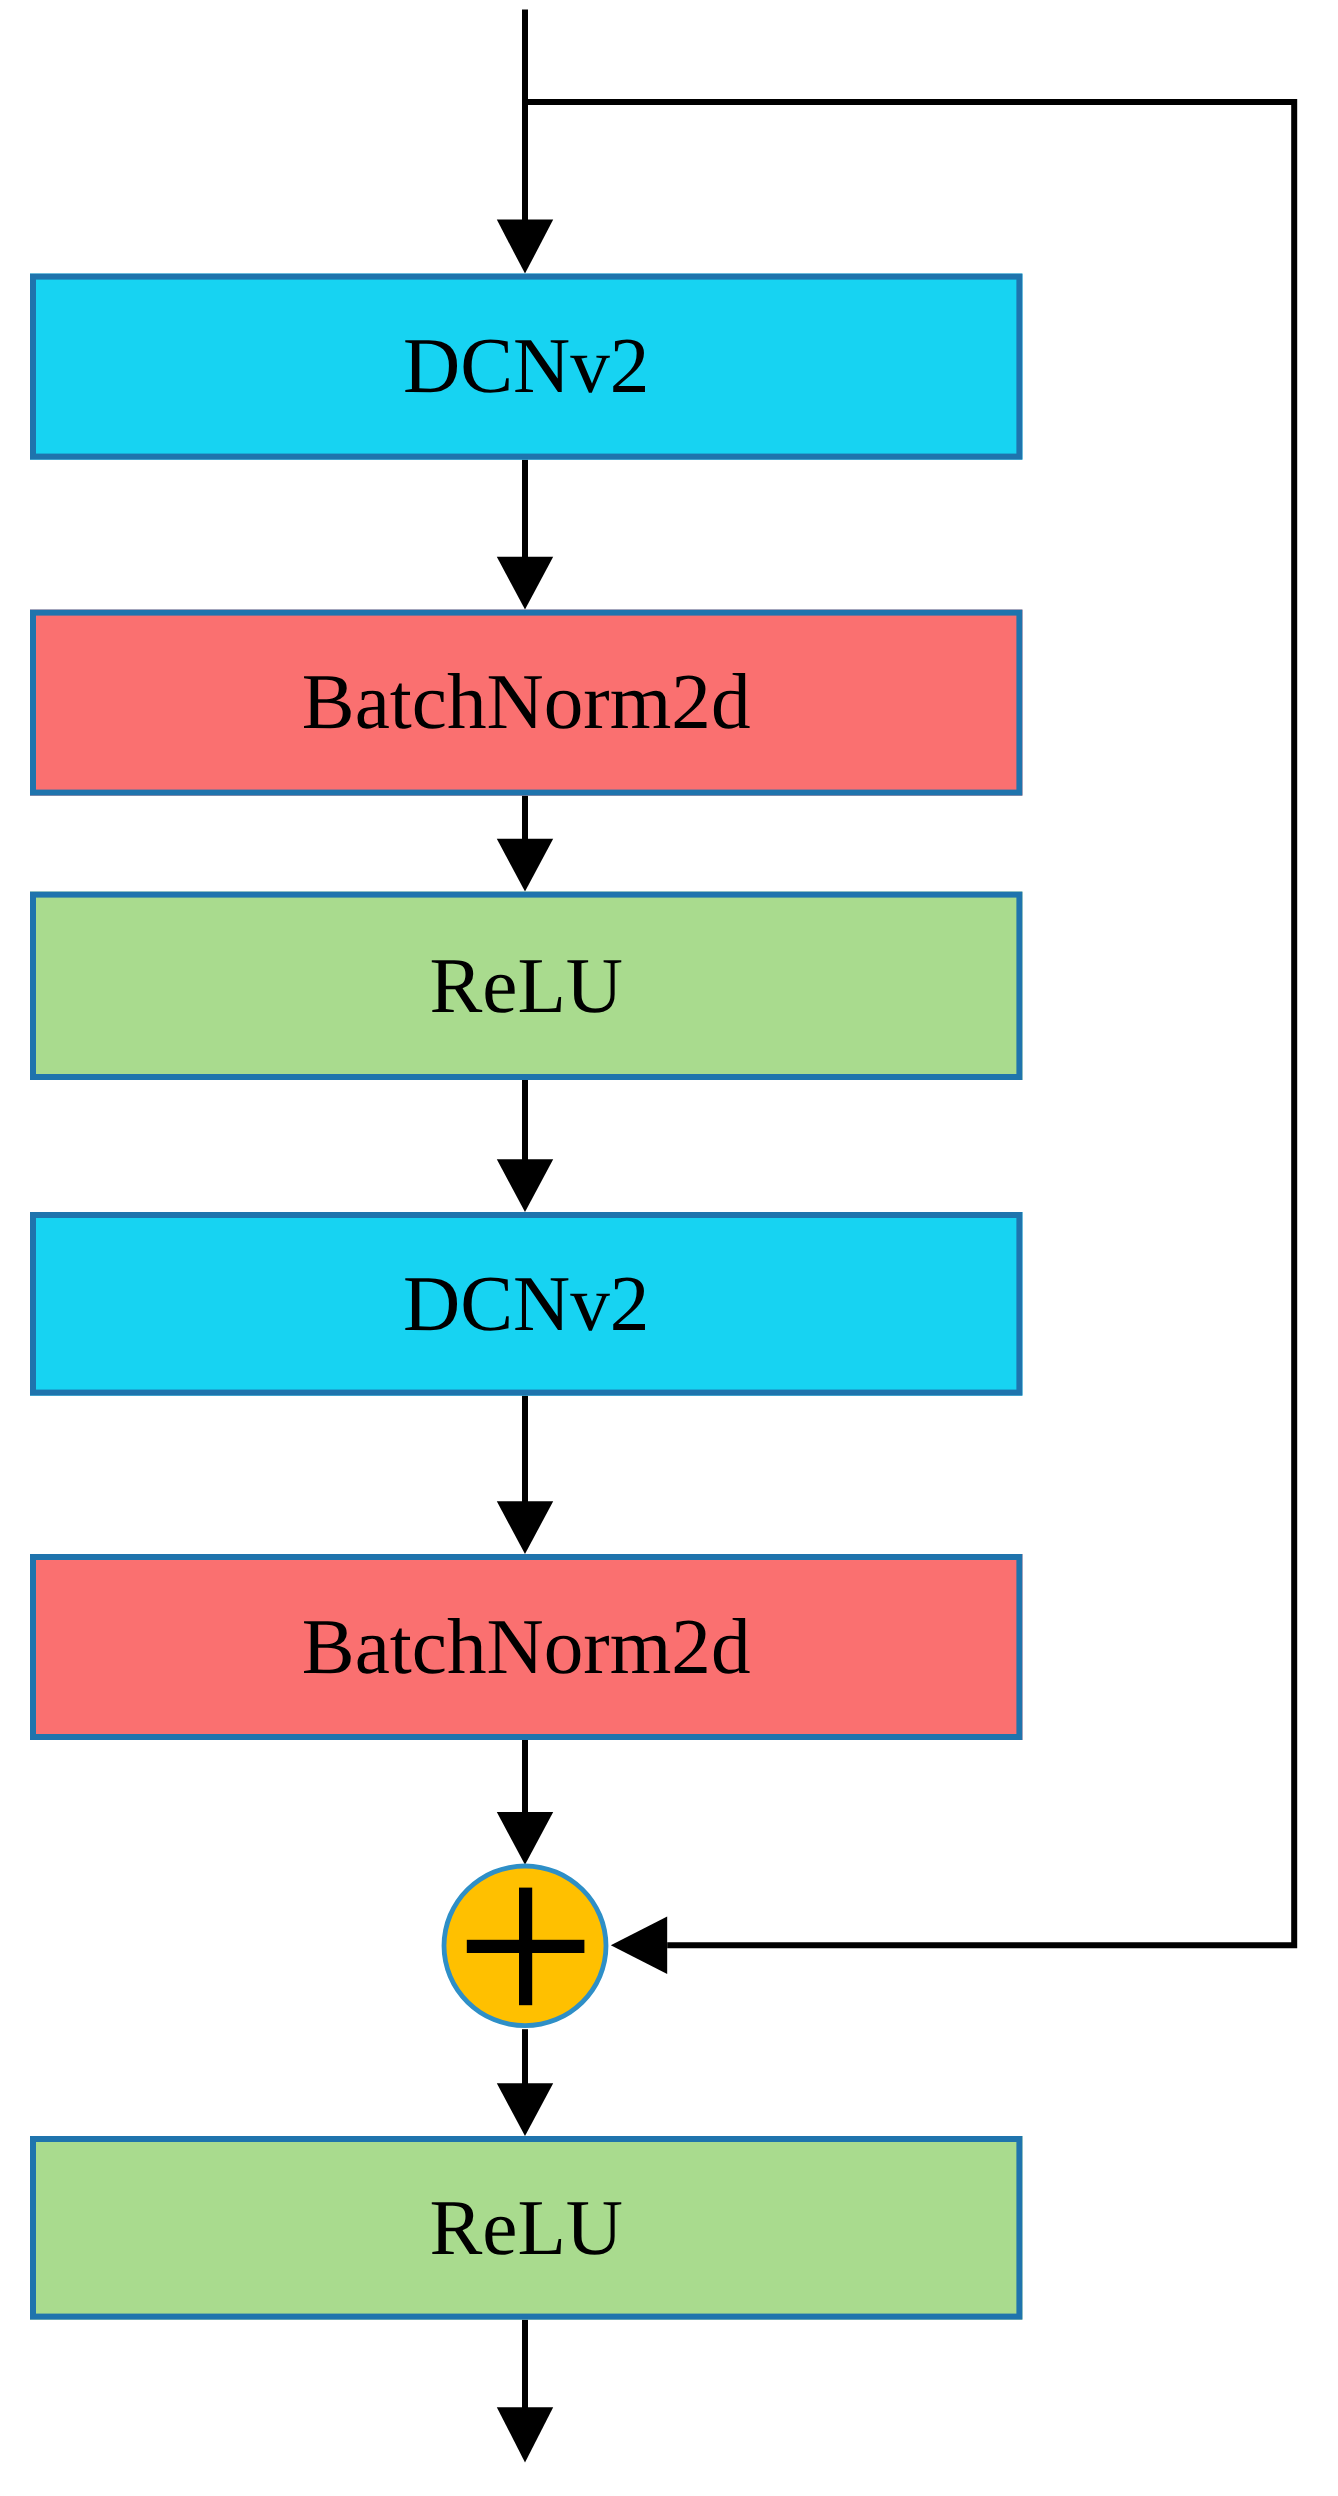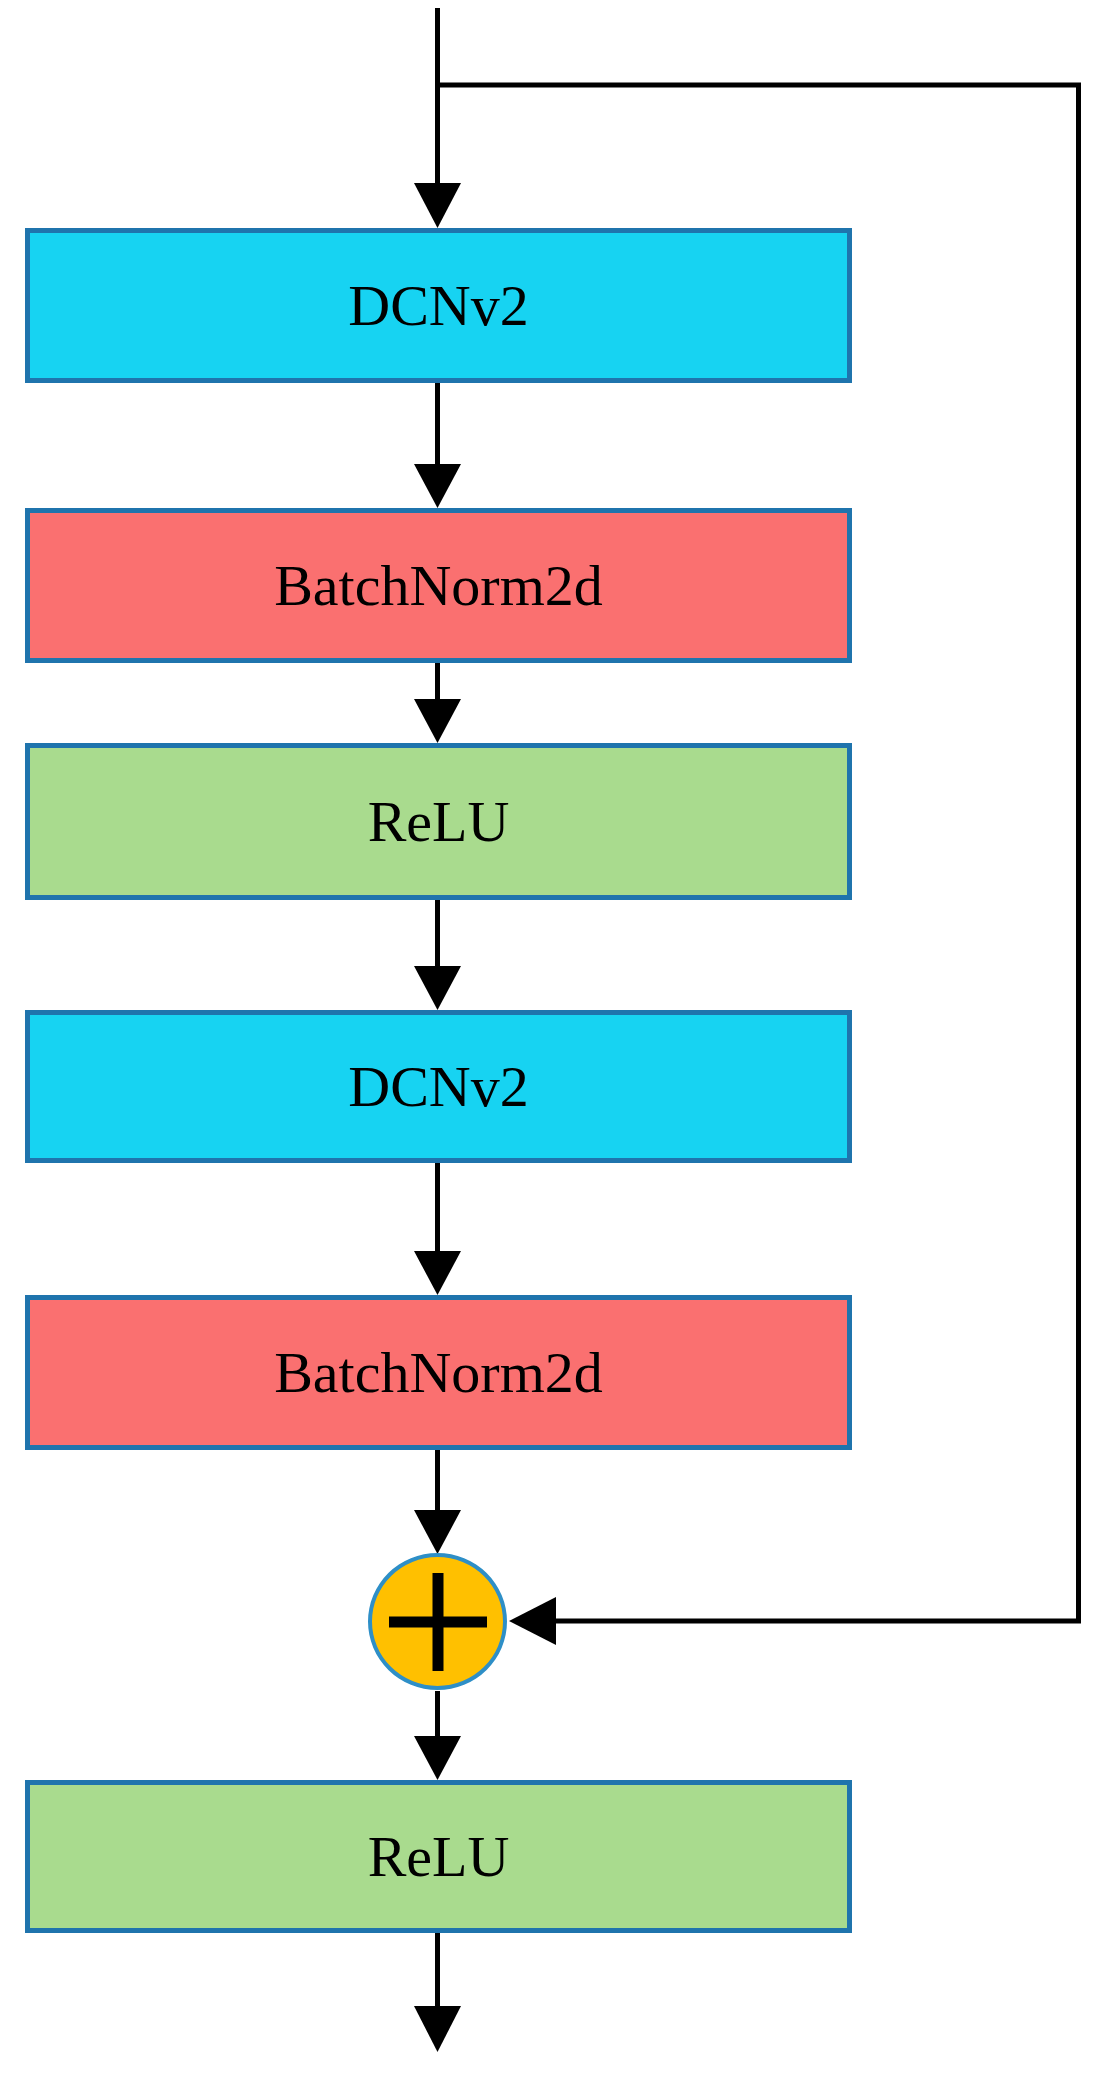--- a/index.html
+++ b/index.html
@@ -12,21 +12,21 @@
   }
   svg.wires{position:absolute;left:0;top:0;z-index:1;}
   .node{
     position:absolute;
     left:25px;width:827px;
     box-sizing:border-box;
     border:5px solid #1F74AD;
     display:flex;align-items:center;justify-content:center;
     z-index:2;
     color:#000;
-    font-size:58px;
+    font-size:66px;
     line-height:1;
     letter-spacing:0px;
   }
   .node-1{top:228px;height:155px;}
   .node-2{top:508px;height:155px;}
   .node-3{top:743px;height:157px;}
   .node-4{top:1010px;height:153px;}
   .node-5{top:1295px;height:155px;}
   .node-6{top:1780px;height:153px;}
   .adder{

